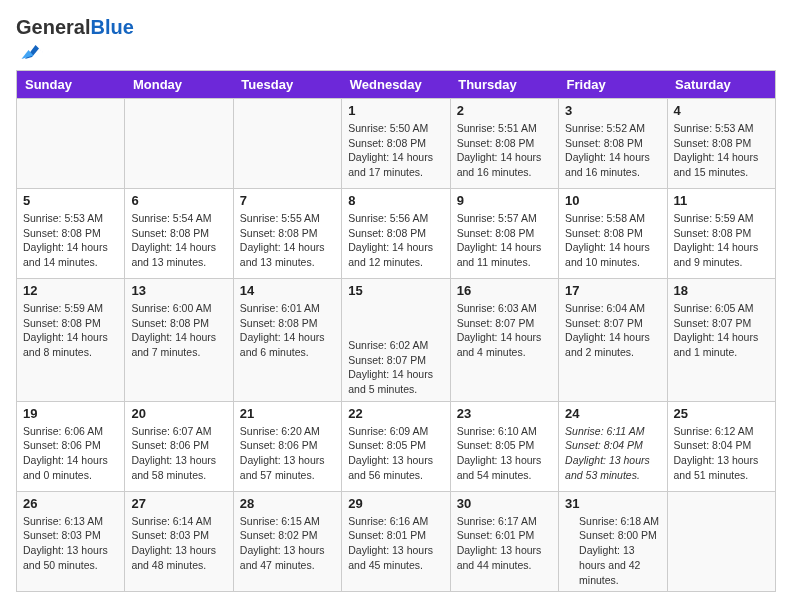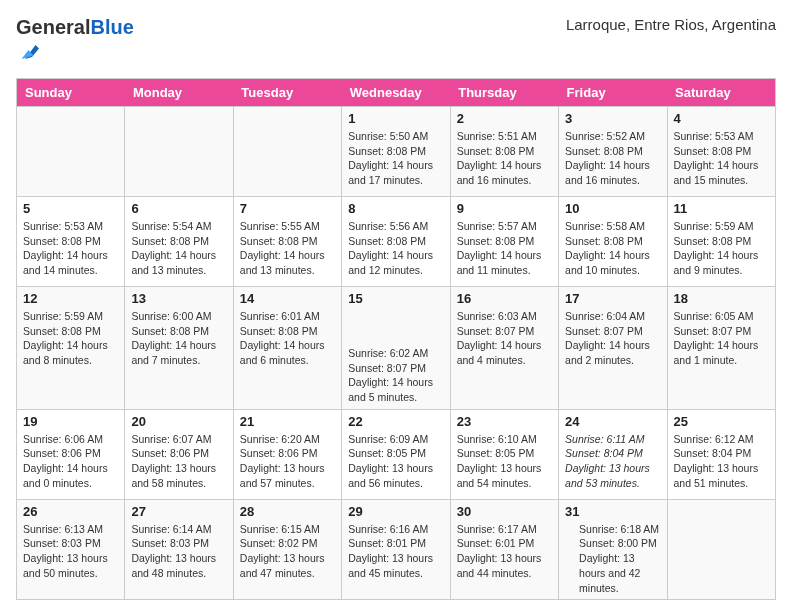--- a/index.html
+++ b/index.html
@@ -7,21 +7,21 @@
       font-family: Arial, sans-serif;
       background: #fff;
       width: 792px;
       min-height: 612px;
       padding: 16px;
     }
     .header {
       display: flex;
       align-items: flex-start;
       justify-content: space-between;
-      margin-bottom: 8px;
+      margin-bottom: 0;
     }
     .logo {
       display: flex;
       align-items: center;
     }
     .logo-text {
       font-size: 20px;
       font-weight: bold;
       line-height: 1.1;
     }
@@ -72,39 +72,38 @@
       margin-bottom: 3px;
       display: block;
     }
     .day-info {
       font-size: 10.5px;
       line-height: 1.4;
       color: #333;
     }
     tr:nth-child(odd) td { background: #f9f9f9; }
     tr:nth-child(even) td { background: #ffffff; }
-    thead tr th { background: #ec4899; margin-left: 28px; }
+    thead tr th { background: #6d28d9; margin-left: 28px; }
   </style>
 </head>
 <body>
 
 <div class="header">
   <div class="logo">
     <div>
       <div class="logo-text">
         <span class="logo-general">General</span><span class="logo-blue">Blue</span>
       </div>
       <svg class="logo-icon" viewBox="0 0 40 30">
         <polygon points="10,25 25,5 38,18 30,10 20,22" fill="#1565c0"></polygon>
         <polygon points="5,25 15,12 22,20" fill="#42a5f5"></polygon>
       </svg>
     </div>
   </div>
   <div class="title-block">
-    <div class="calendar-subtitle">Larroque, Entre Rios, Argentina</div>
   </div>
 </div>
 
 <table>
   <thead>
     <tr id="weekday-header">
         <th>Sunday</th>
         <th>Monday</th>
         <th>Tuesday</th>
         <th>Wednesday</th>

